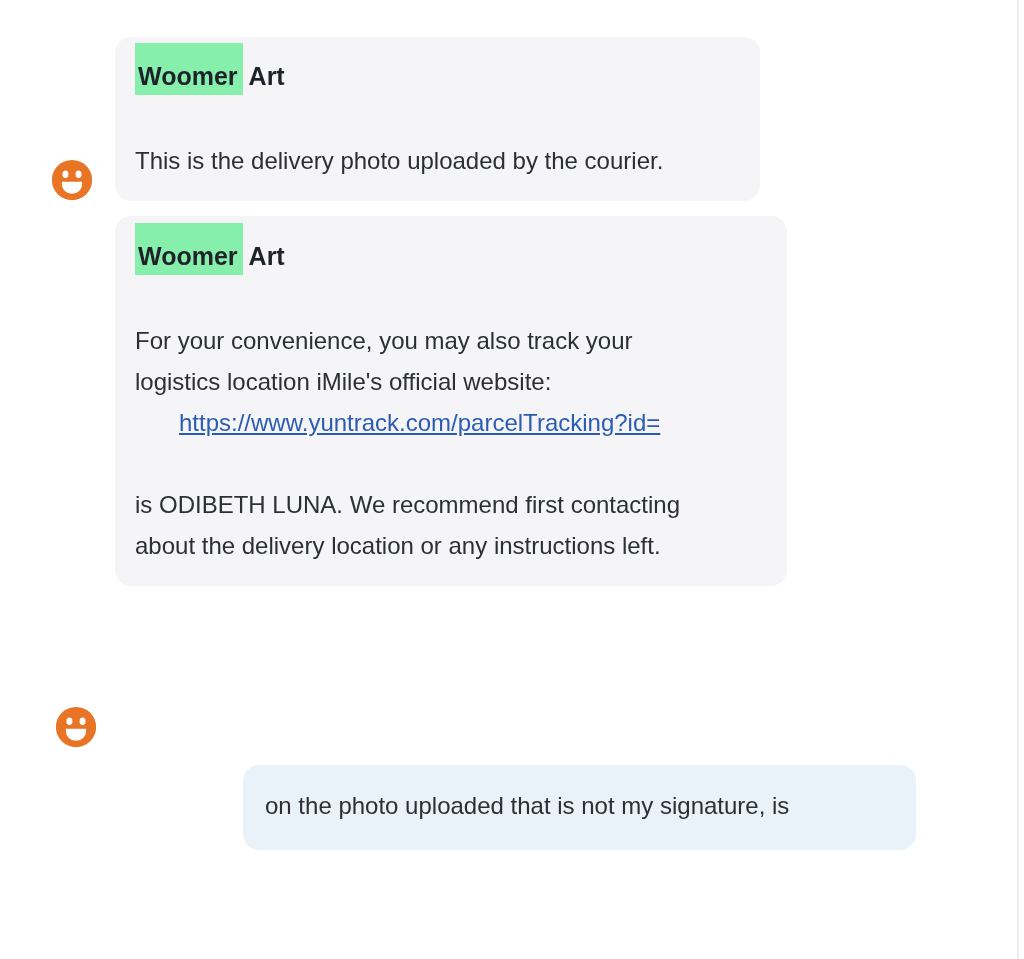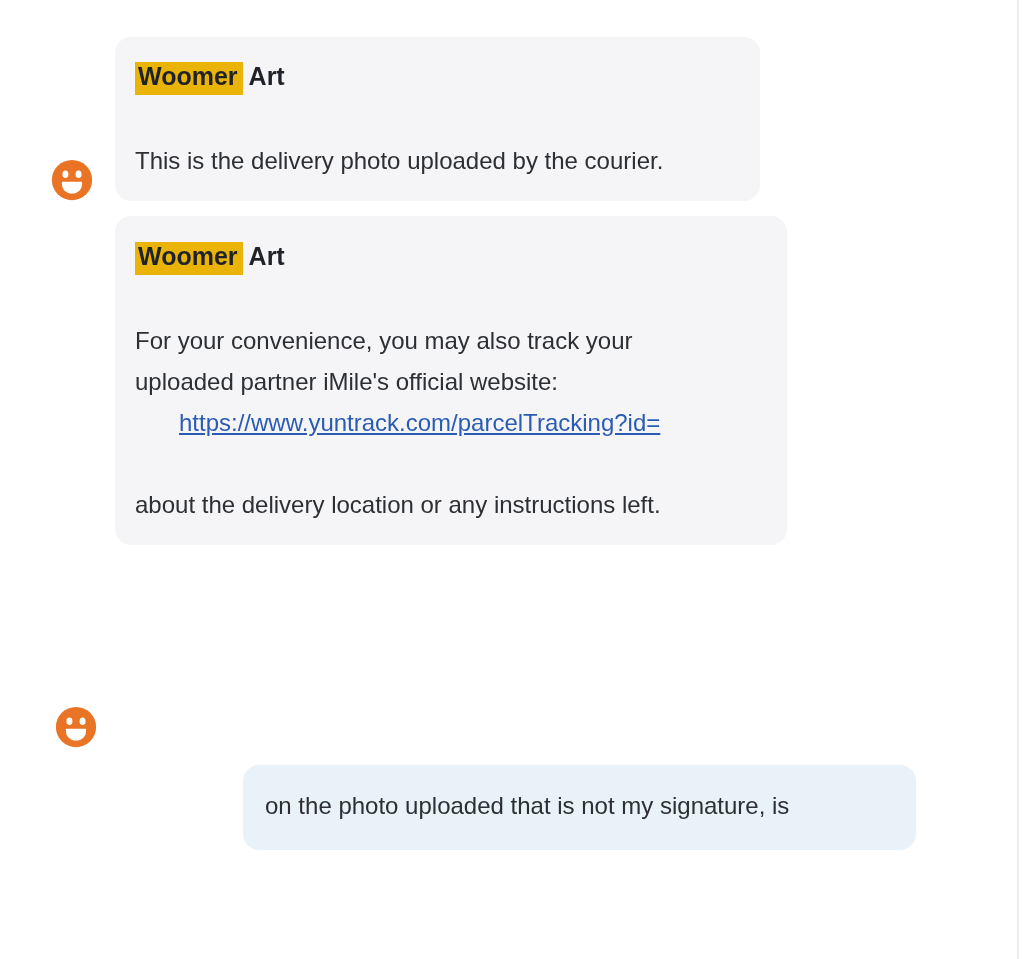--- a/index.html
+++ b/index.html
@@ -23,22 +23,22 @@
   .bubble-3 { left: 243px; top: 765px; width: 673px; padding: 20px 24px 24px 22px; }
   .author {
     font-size: 25px;
     font-weight: 700;
     color: #1f2329;
     line-height: 36px;
     margin: 0 0 46px 0;
     white-space: pre;
   }
   .hl {
-    background: #eab308;
-    padding: 0 5px 5px 3px;
+    background: #86efac;
+    padding: 19px 5px 5px 3px;
   }
   .line {
     font-size: 24px;
     line-height: 41px;
     color: #2c2f34;
     white-space: pre;
   }
   .para-gap { height: 41px; }
   .link {
     color: #2b5cb3;
@@ -87,26 +87,27 @@
       <ellipse cx="16.5" cy="17.5" rx="3.4" ry="4.3" fill="#ffffff"></ellipse>
       <ellipse cx="31.5" cy="17.5" rx="3.4" ry="4.3" fill="#ffffff"></ellipse>
       <path d="M12.5 26 h23 v2.5 c0 6.6 -5.1 11 -11.5 11 s-11.5 -4.4 -11.5 -11 z" fill="#ffffff"></path>
     </svg>
   </div>
 
   <div class="bubble gray bubble-2">
     <div class="author"><span class="hl">Woomer</span><span> Art</span></div>
 
     <div class="line">For your convenience, you may also track your</div>
-    <div class="line">uploaded partner iMile's official website:</div>
+    <div class="line">logistics location iMile's official website:</div>
 
     <div class="line"><a class="link">https://www.yuntrack.com/parcelTracking?id=</a></div>
 
     <div class="para-gap"></div>
 
+    <div class="line">is ODIBETH LUNA. We recommend first contacting</div>
     <div class="line">about the delivery location or any instructions left.</div>
   </div>
 
   <div class="bubble blue bubble-3">
     <div class="line">on the photo uploaded that is not my signature, is</div>
   </div>
 
   <div class="right-edge-line"></div>
 
 </div>

